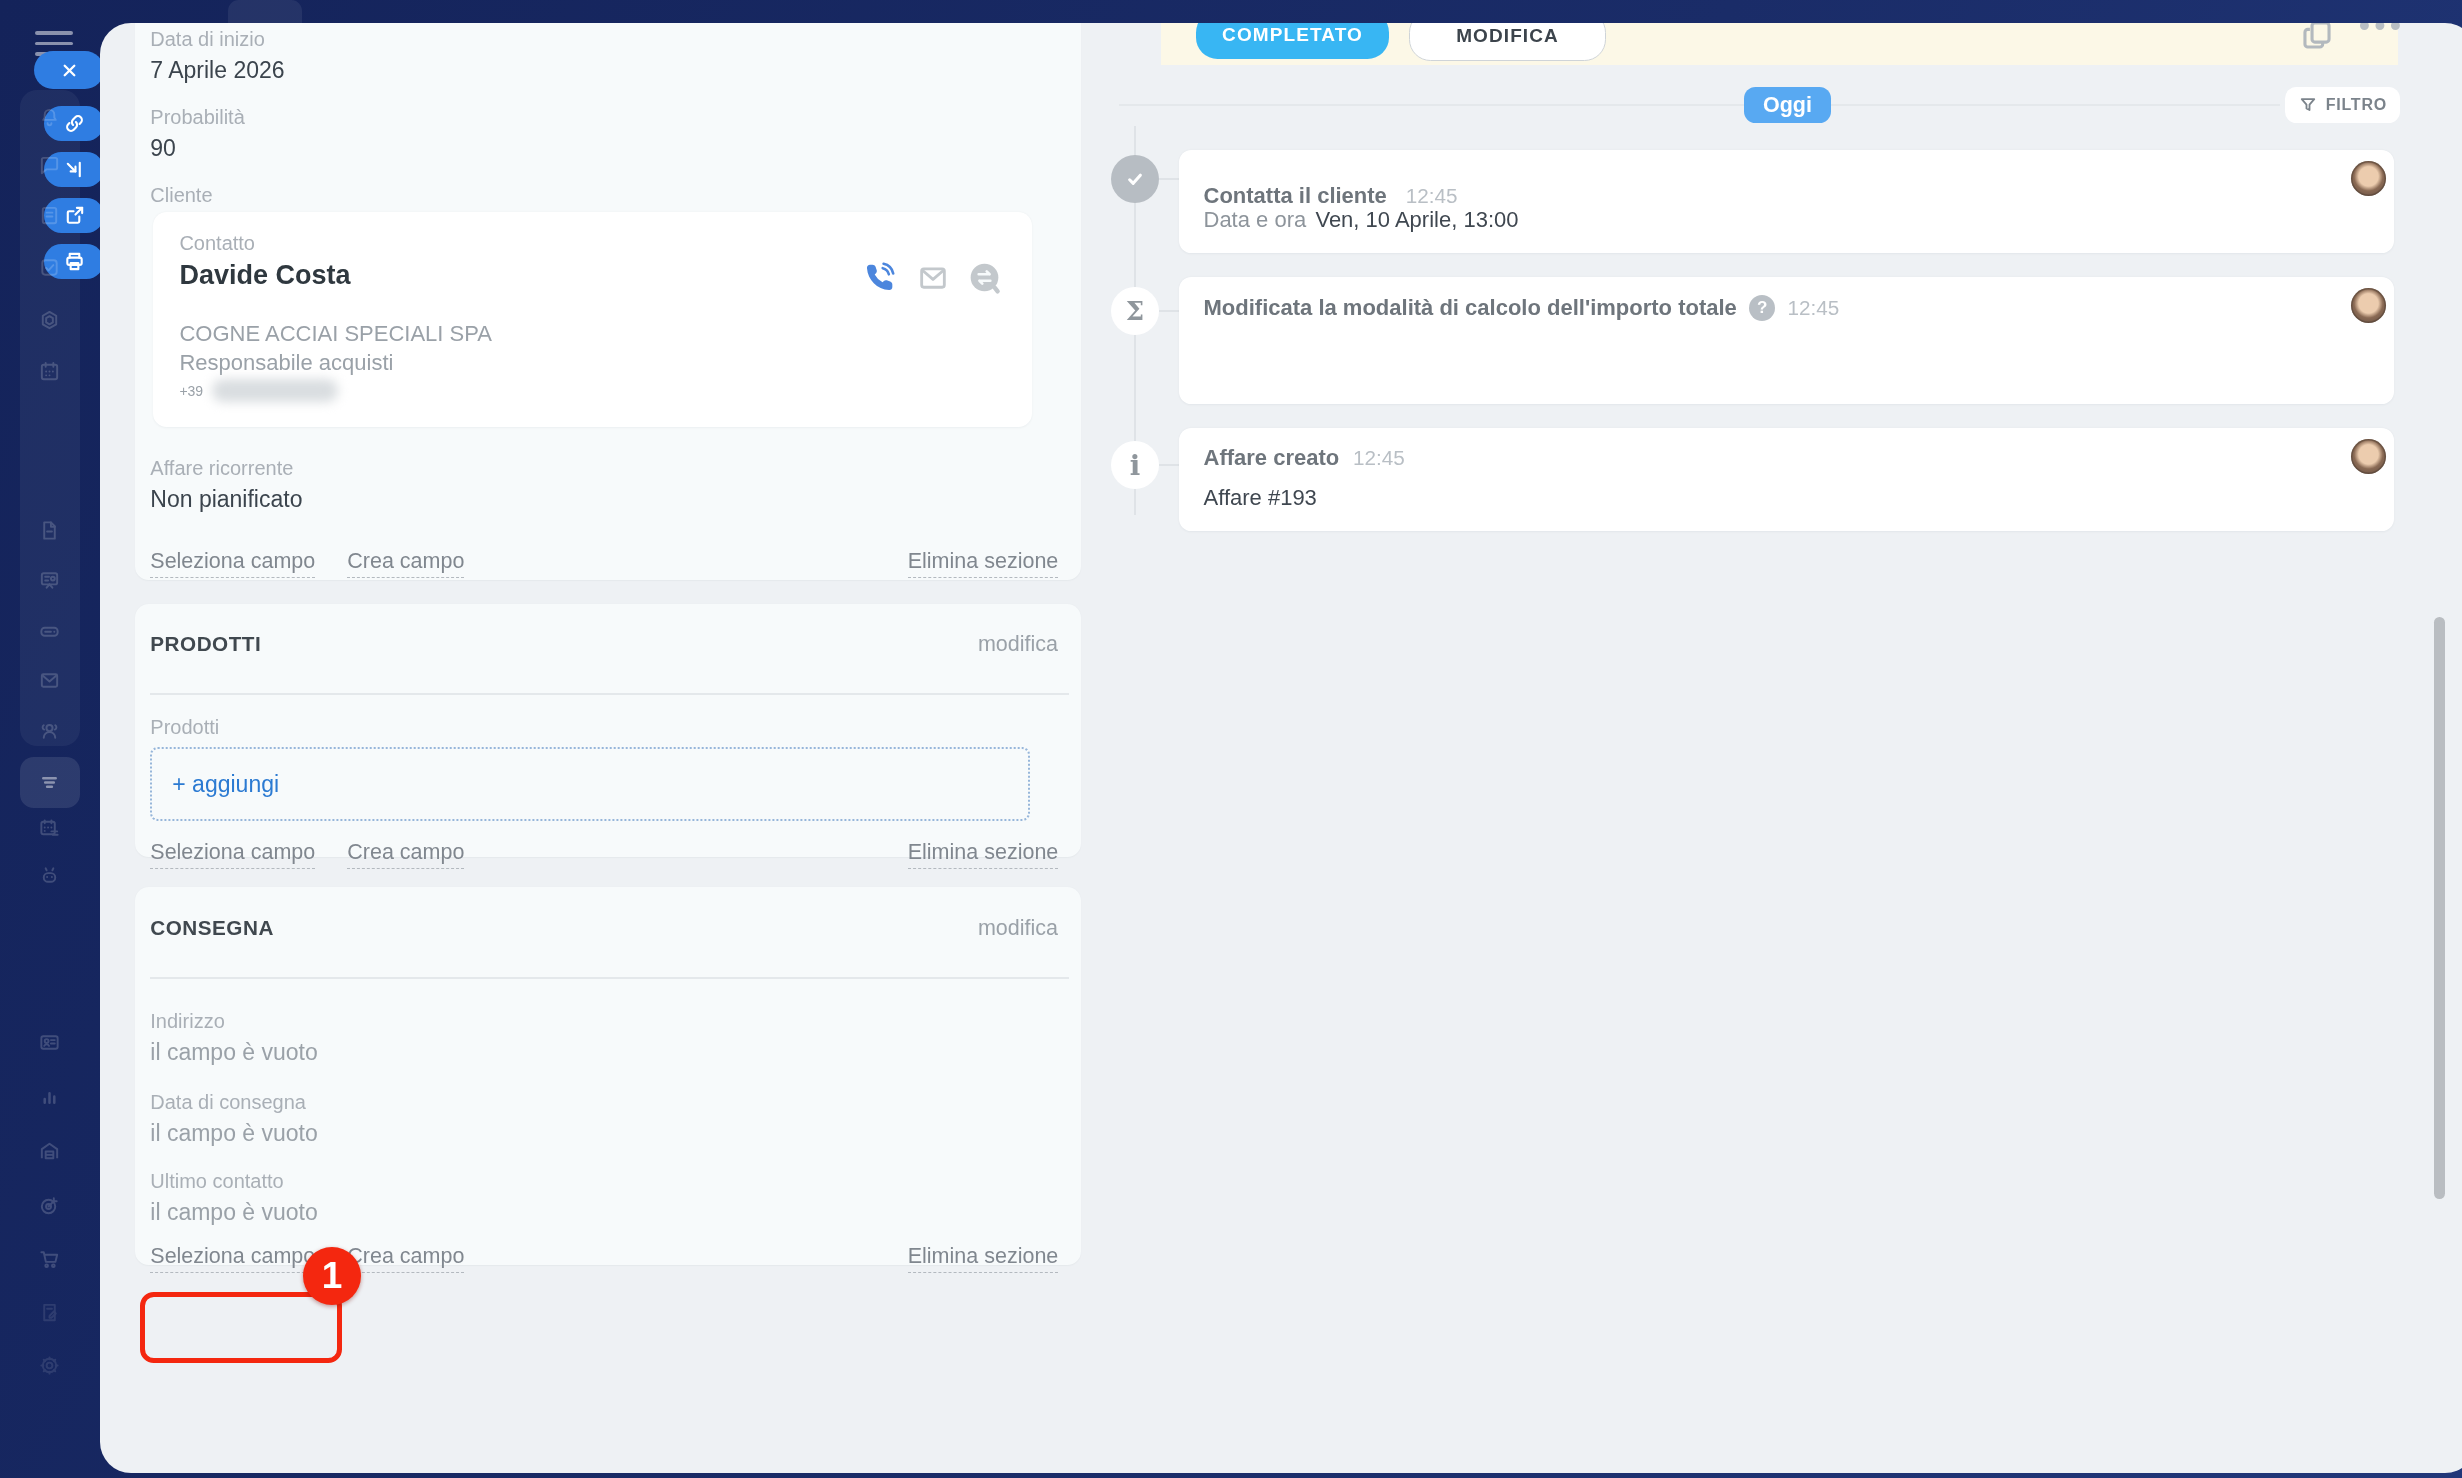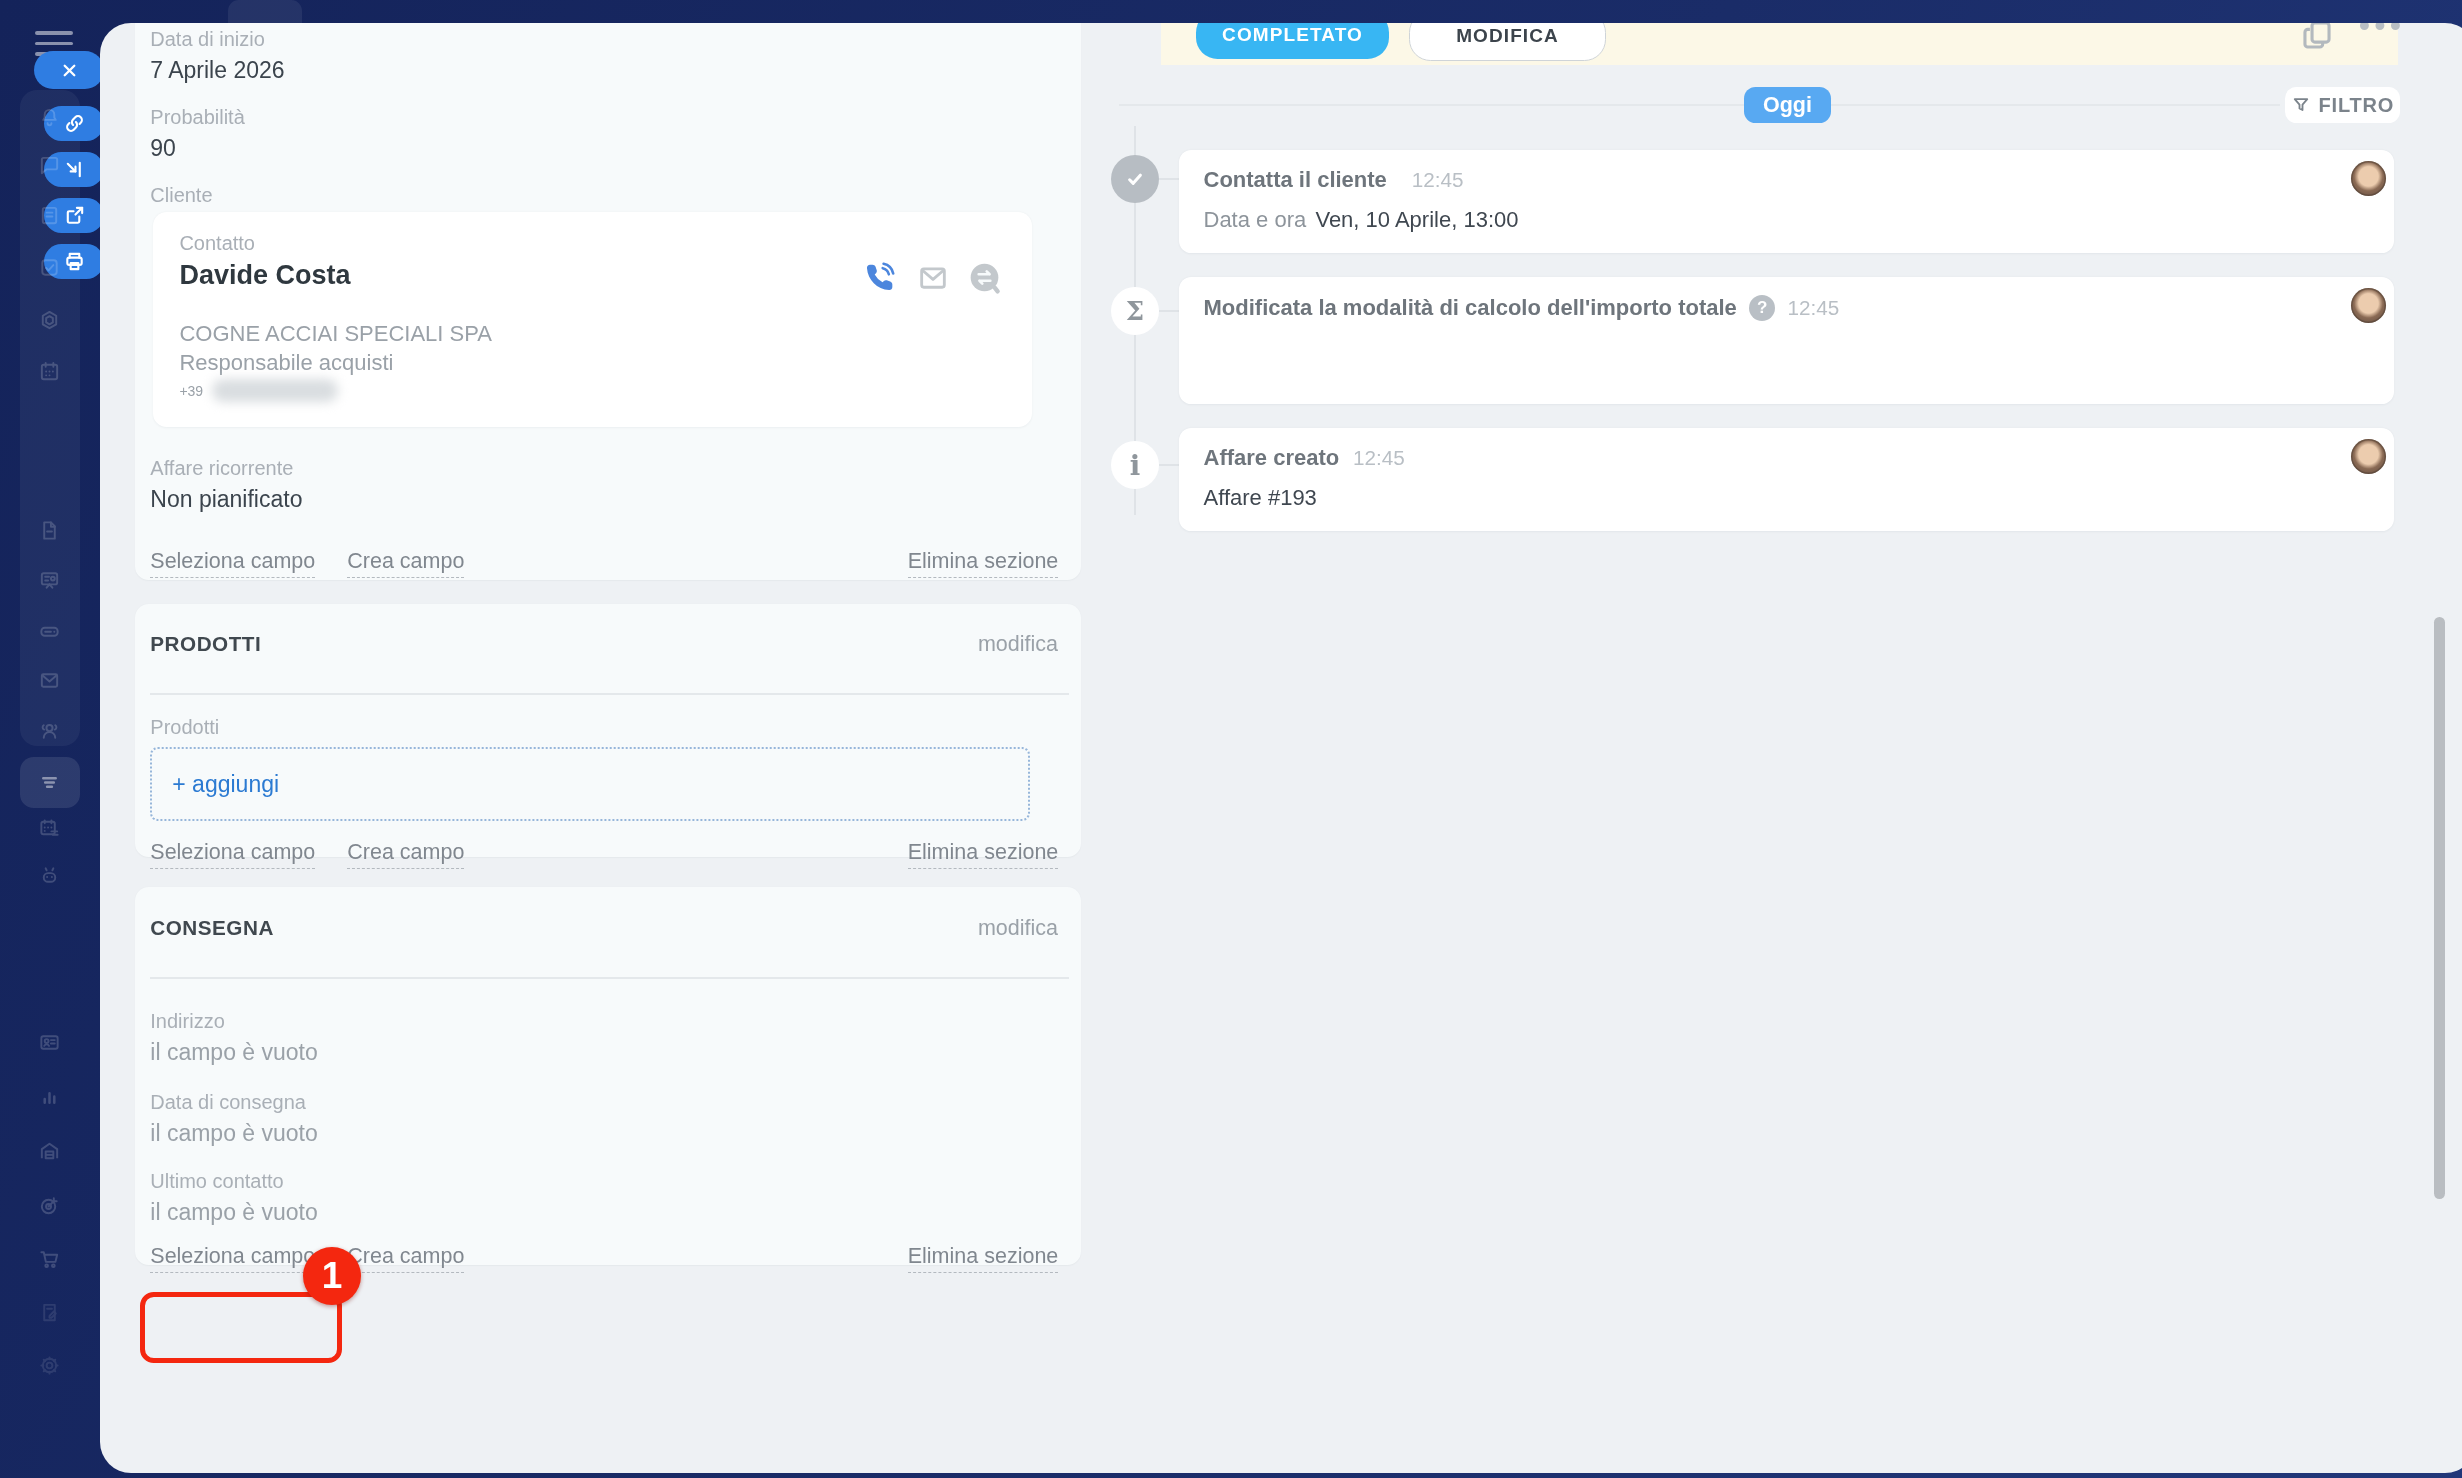--- a/index.html
+++ b/index.html
@@ -33,21 +33,21 @@
   .addbox{border:2.3px dotted #97b6da;border-radius:7.7px;background:#f7fafb;display:flex;align-items:center;}
   .addtxt{font-size:23px;color:#2b7ad2;margin-left:20px;}
   
   .cream{background:#fcf8e7;}
   .btn{height:48px;border-radius:21.5px;display:flex;align-items:center;justify-content:center;
        font-size:19px;font-weight:bold;letter-spacing:1.1px;}
   .btn.blue{background:#38b6f3;color:#fff;}
   .btn.white{background:#fff;color:#3c444c;border:1.5px solid #cfd4d8;}
   .daypill{background:#58a9f2;color:#fff;font-size:21.5px;font-weight:bold;border-radius:11.5px;
        display:flex;align-items:center;justify-content:center;}
-  .filterbtn{background:#fff;color:#7b838b;font-size:20px;font-weight:bold;letter-spacing:0.8px;border-radius:11.5px;
+  .filterbtn{background:#fff;color:#7b838b;font-size:16px;font-weight:bold;letter-spacing:0.8px;border-radius:11.5px;
        display:flex;align-items:center;justify-content:center;gap:7.7px;}
   .tl-line{width:1.5px;background:#dfe3e7;}
   .tl-circle{width:48px;height:48px;border-radius:50%;display:flex;align-items:center;justify-content:center;}
   .tl-circle.white{background:#fff;color:#8f969c;}
   .tl-circle.gray{background:#b7bdc3;color:#fff;}
   .tl-stub{height:1.5px;background:#dfe3e7;}
   .ecard{background:#fff;border-radius:12.3px;box-shadow:0 0.8px 2.3px rgba(20,30,50,.05);}
   .etitle{font-size:22px;font-weight:bold;color:#6e757c;}
   .etime{font-size:20.7px;color:#b9bfc5;}
   .ebody-l{font-size:22px;color:#8d949b;}
@@ -468,21 +468,21 @@
 
     <div class="abs tl-line" style="left:1034px;top:103px;height:389px;"></div>
 
     <div class="abs tl-circle gray" style="left:1011px;top:132px;">
       <svg width="24.5" height="24.5" viewBox="0 0 24 24" fill="none" stroke="#fff" stroke-width="3" stroke-linecap="round" stroke-linejoin="round">
           <path d="M6.5 12.5l3.5 3.5 7-8"></path>
         </svg>
     </div>
     <div class="abs tl-stub" style="left:1059px;top:155px;width:20.7px;"></div>
     <div class="abs ecard" style="left:1079px;top:127px;width:1215px;height:103px;">
-      <div class="abs row" style="left:24.5px;top:17px;gap:25px;">
+      <div class="abs row" style="left:24.5px;top:33px;gap:19px;">
         <span class="etitle">Contatta il cliente</span>
         <span class="etime">12:45</span>
       </div>
       <div class="abs row" style="left:24.5px;top:57px;gap:9.2px;">
         <span class="ebody-l">Data e ora</span>
         <span class="ebody-v">Ven, 10 Aprile, 13:00</span>
       </div>
       <div class="abs avatar" style="right:7.7px;top:10.7px;"></div>
     </div>
 

